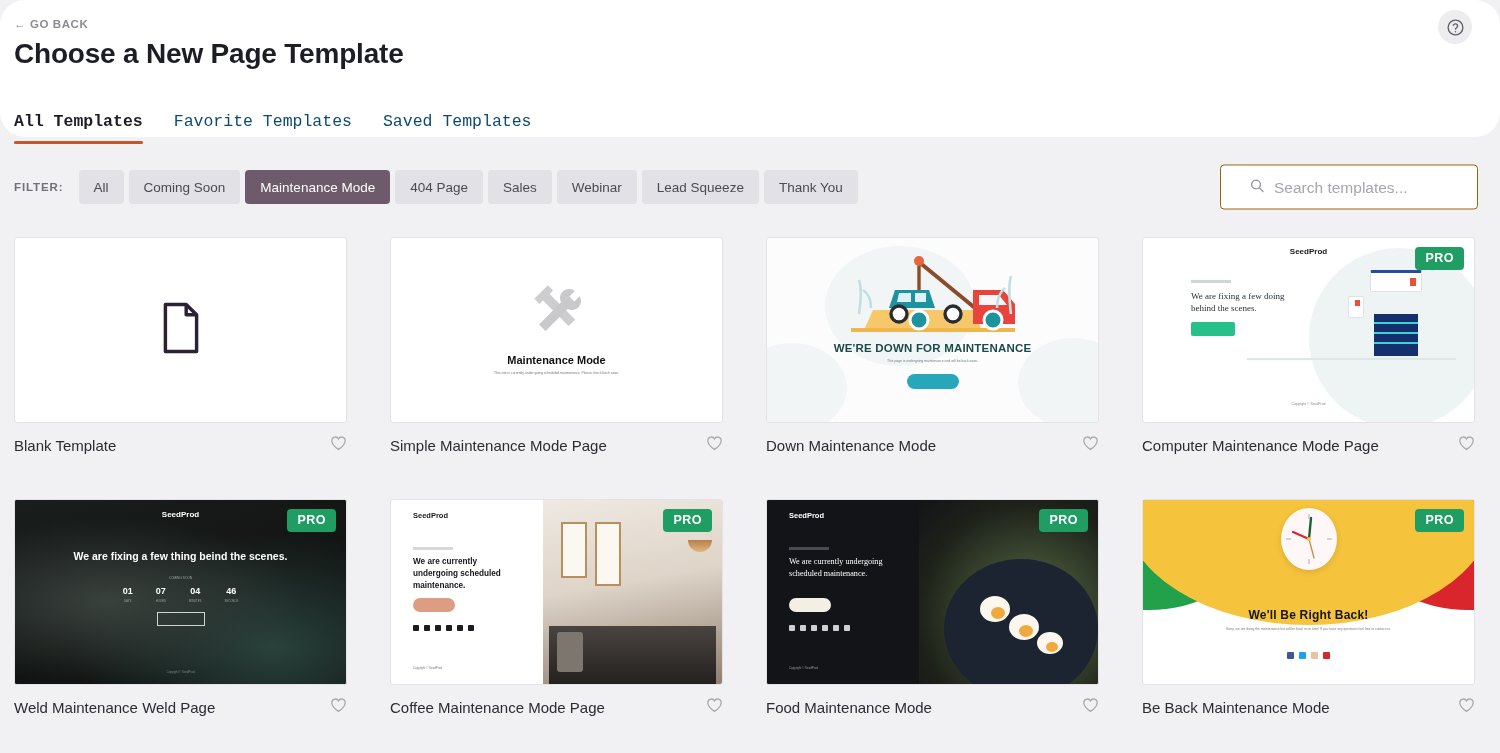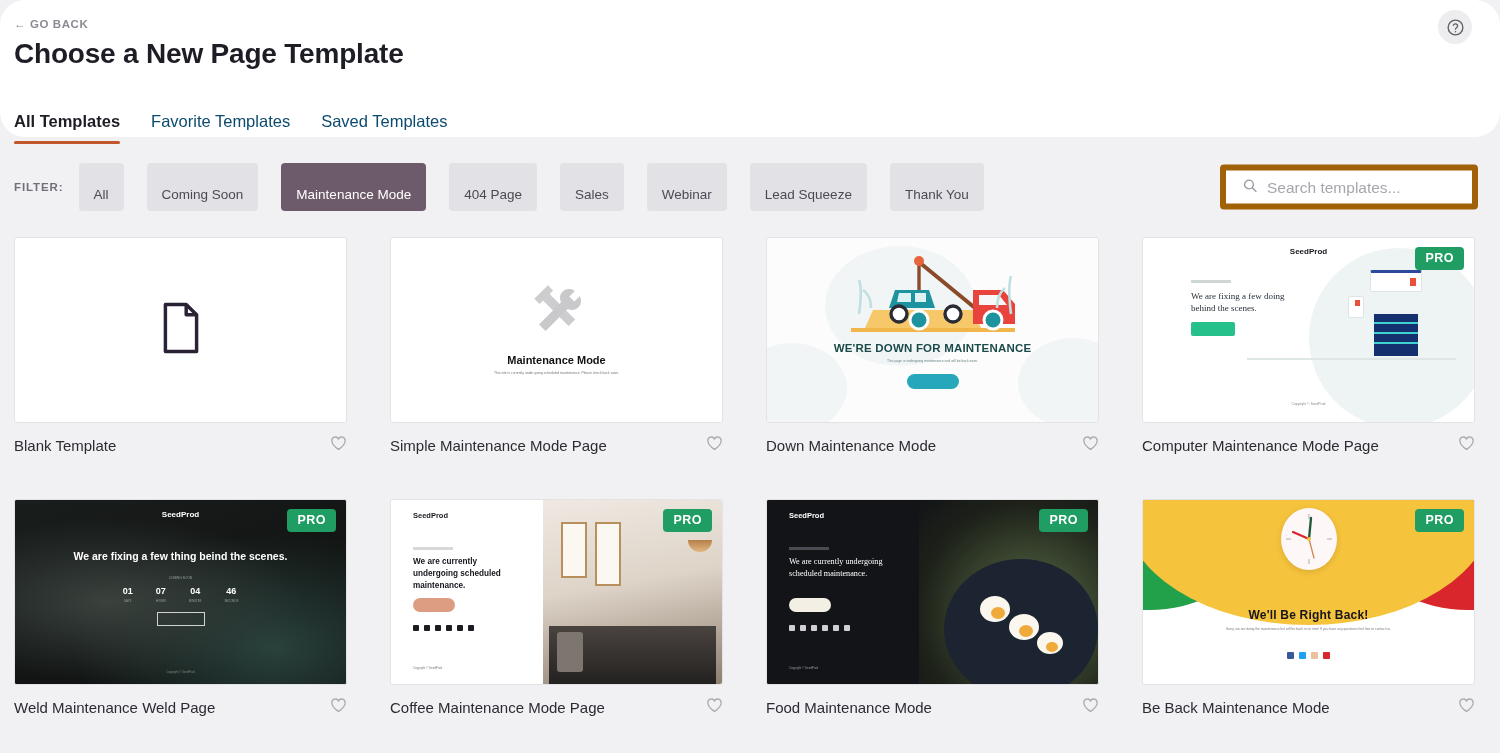--- a/index.html
+++ b/index.html
@@ -44,20 +44,21 @@
   }
   .help-btn svg { display:block; }
 
   .tabs {
     margin-left: 14px;
     margin-top: 27px;
     display: flex;
     gap: 31px;
     align-items: flex-end;
     height: 47px;
+    font-family: Liberation Mono, monospace;
   }
   .tab {
     font-size: 16.5px;
     color: #0c4a6e;
     padding-bottom: 13px;
     position: relative;
     white-space: nowrap;
   }
   .tab.active {
     color: #1d1d26;
@@ -85,39 +86,39 @@
     letter-spacing: .9px;
     color: #70707a;
     font-weight: 600;
     margin-right: 15px;
   }
   .pill {
     background: #e2e2e6;
     color: #4a4a55;
     font-size: 13.5px;
     border-radius: 4px;
-    padding: 24px 15px 9px;
-    margin-right: 23px;
+    padding: 10px 15px 9px;
+    margin-right: 5px;
     white-space: nowrap;
   }
   .pill.active {
     background: #6d5b6b;
     color: #ffffff;
   }
   .search-wrap {
     position: absolute;
     right: 22px; top: 50%;
     transform: translateY(-50%);
     width: 258px; height: 45px;
     background: #ffffff;
-    border: 6px solid #a16207;
+    border: 1px solid #a16207;
     border-radius: 4px;
     display: flex;
     align-items: center;
-    padding: 0 16px;
+    padding: 0 28px;
   }
   .search-wrap svg { flex: none; margin-right: 9px; }
   .search-input {
     border: none; outline: none;
     font-size: 15.5px;
     color: #3c3c45;
     font-family: "Liberation Sans", sans-serif;
     width: 100%;
     background: transparent;
   }

